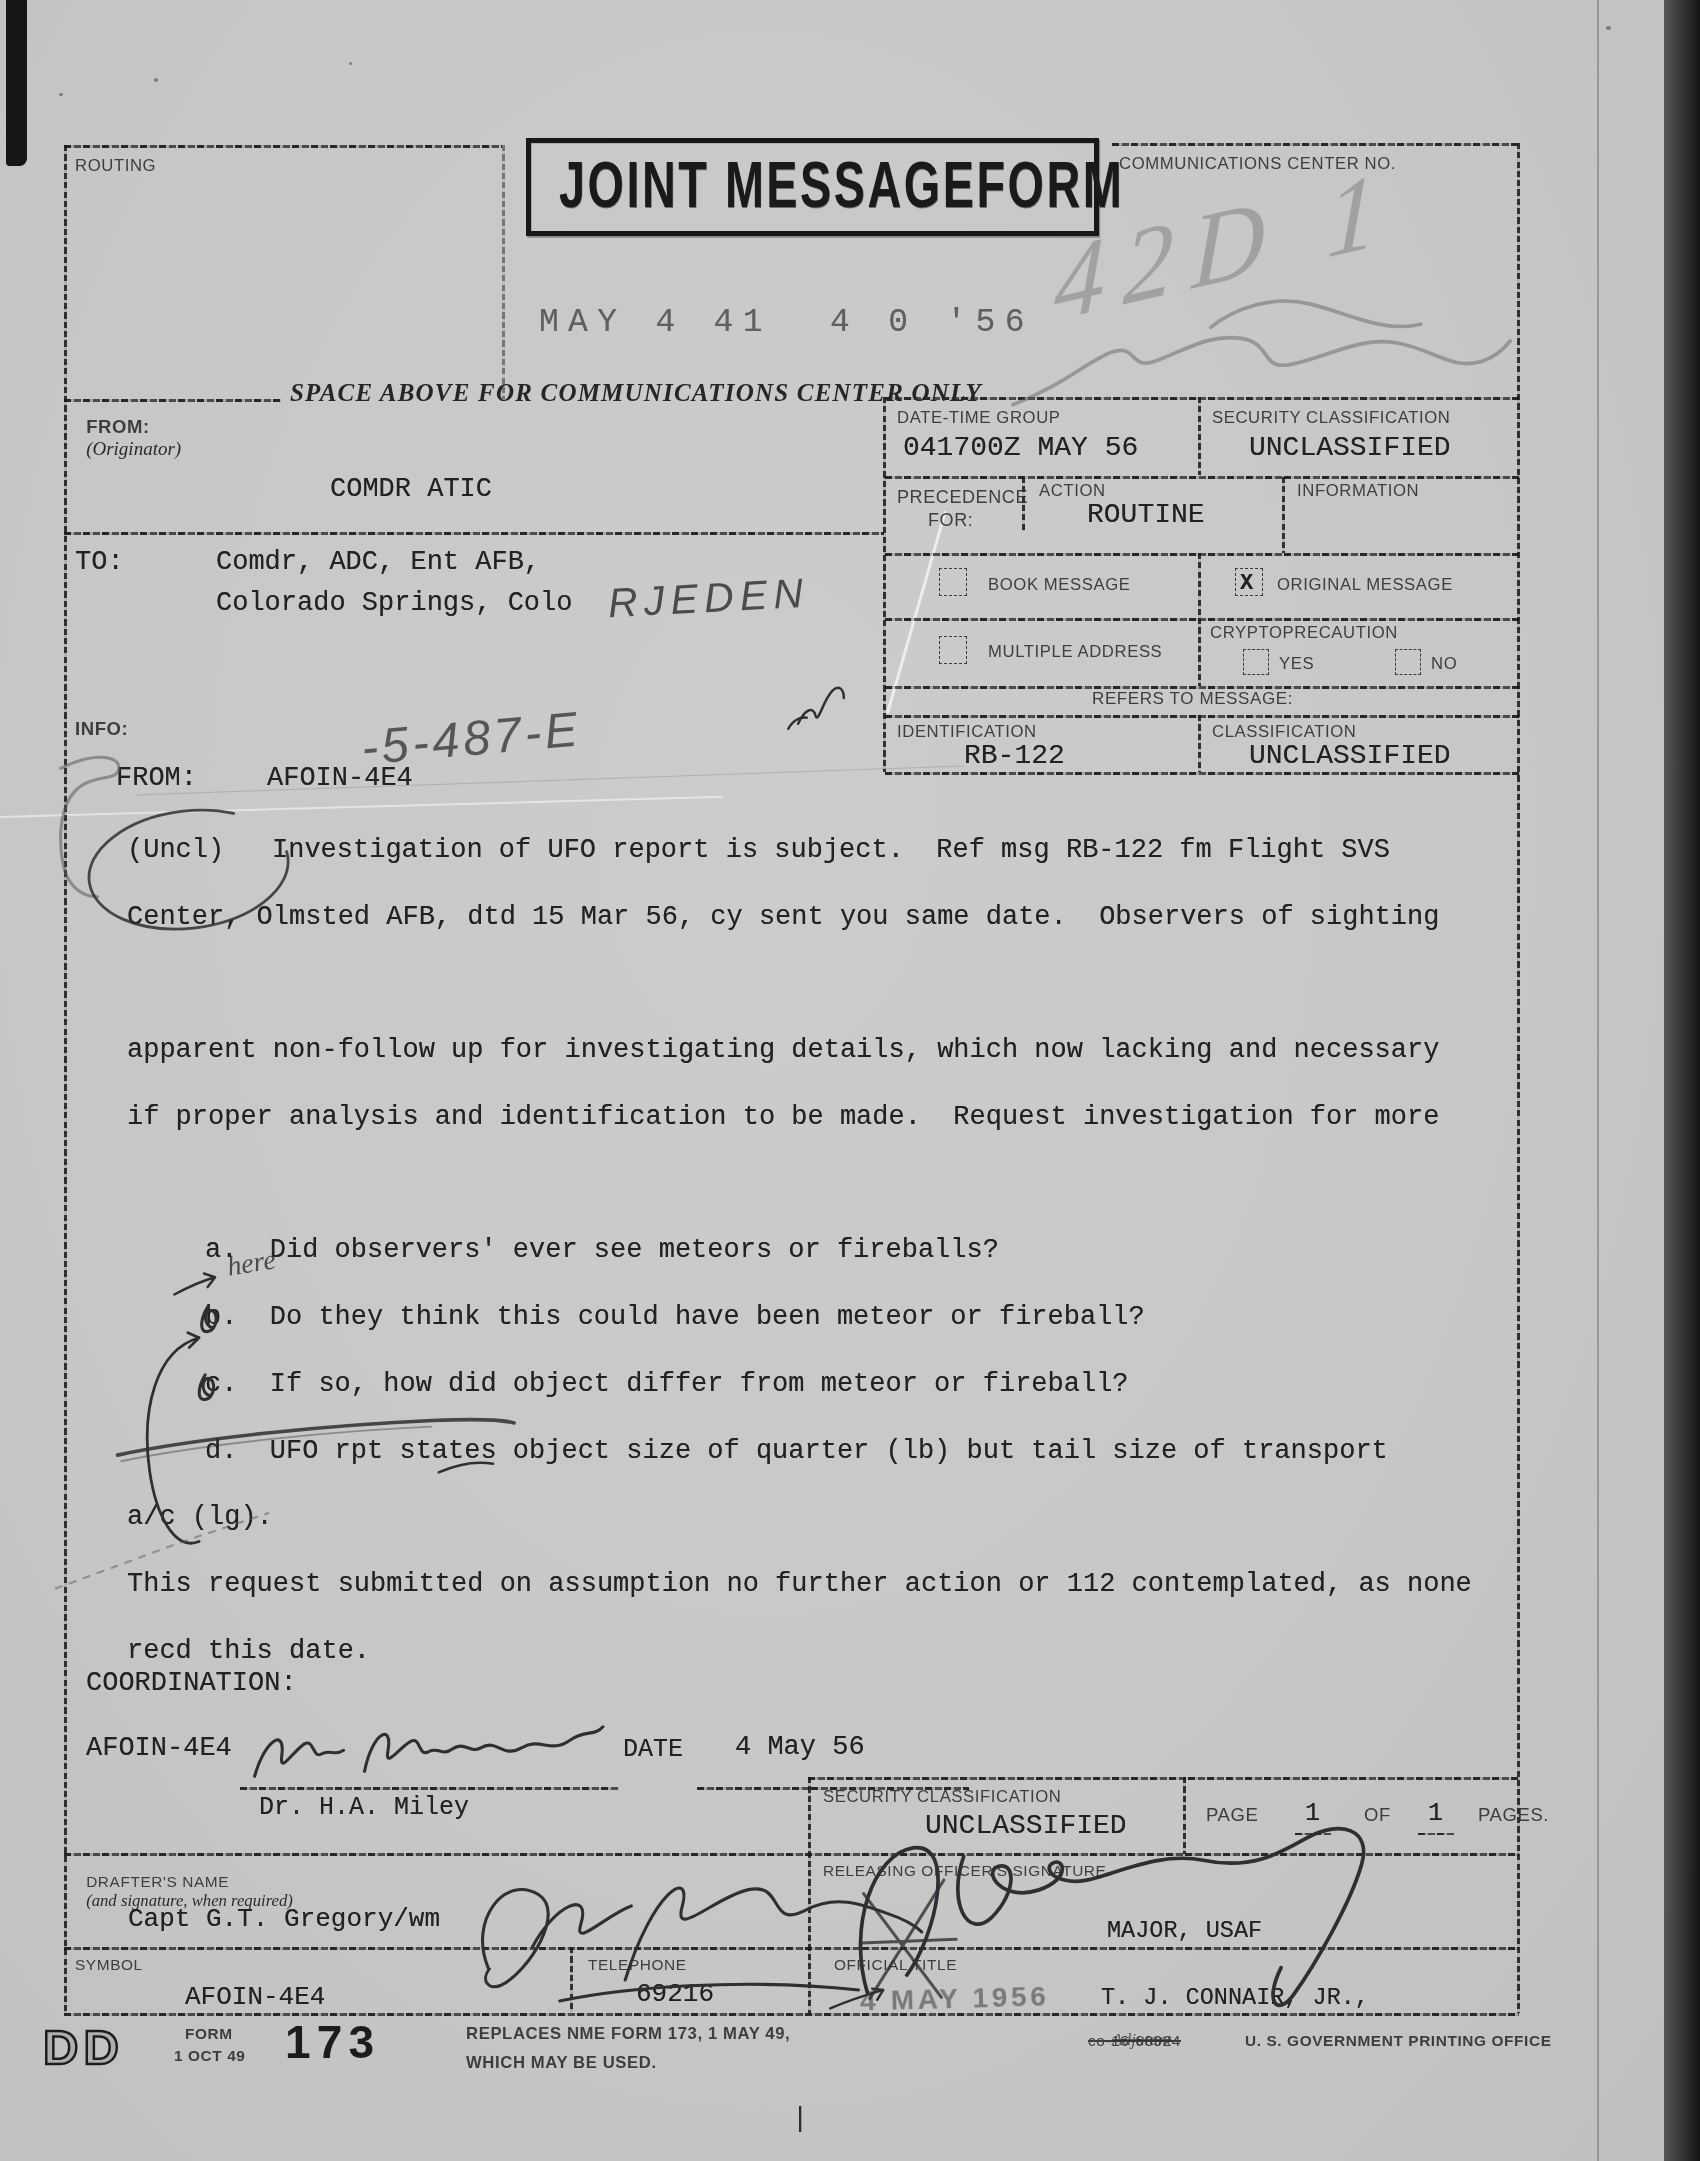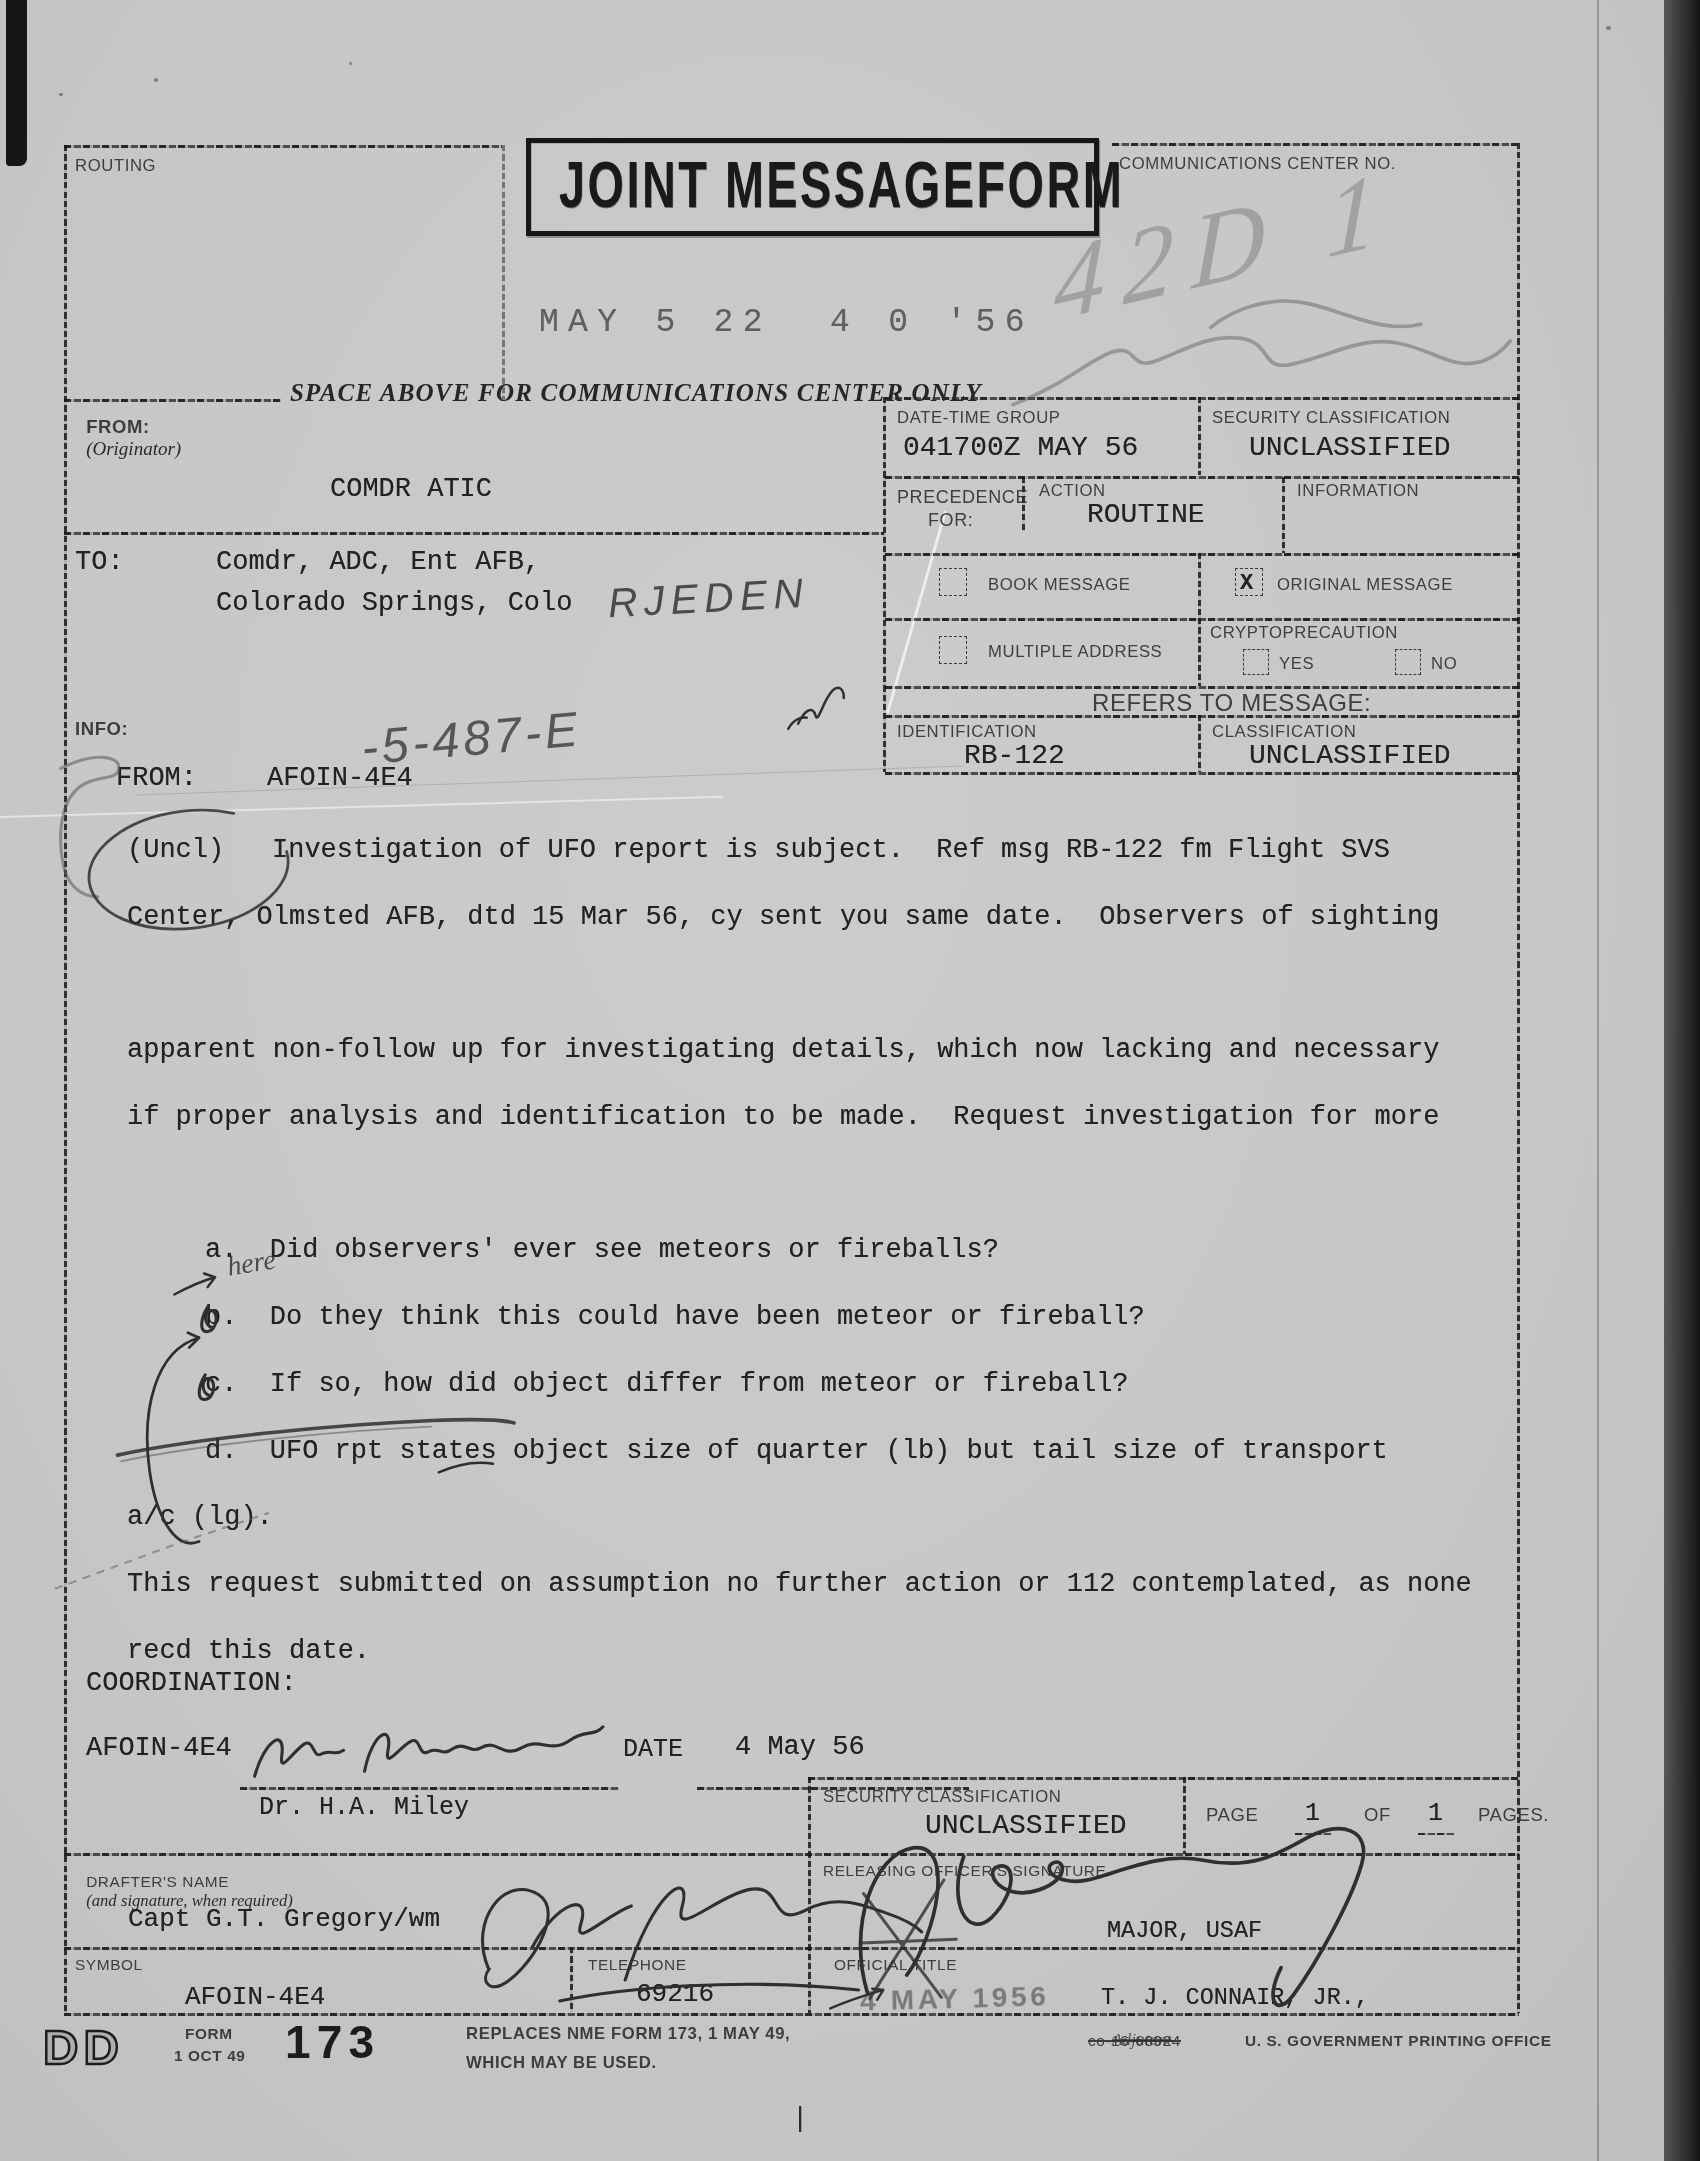--- a/index.html
+++ b/index.html
@@ -74,21 +74,21 @@
   <div class="vl" style="left:1198px;top:715px;height:57px;"></div>
 
   <div class="t lbl" style="left:75px;top:156px;">ROUTING</div>
 
   <div class="t" style="left:526px;top:138px;width:563px;height:88px;border:5.6px solid #171717;box-shadow:1.2px 1.9px 0 rgba(23,23,23,.35), inset 0.6px 0.6px 0 rgba(23,23,23,.3);"></div>
   <div class="t stamp-title" style="left:559px;top:151px;">JOINT MESSAGEFORM</div>
 
   <div class="t lbl" style="left:1119px;top:154px;">COMMUNICATIONS CENTER NO.</div>
   <div class="t pencil-txt" style="left:1050px;top:185px;font-size:104px;letter-spacing:18.5px;transform:rotate(-13deg) skewX(-14deg);opacity:.55;font-family:'Liberation Serif',serif;">42D 1</div>
 
-  <div class="t mono faded-stamp" style="left:539px;top:304px;font-size:33px;letter-spacing:9.3px;">MAY 5 22  4 0 '56</div>
+  <div class="t mono faded-stamp" style="left:539px;top:304px;font-size:33px;letter-spacing:9.3px;">MAY 4 41  4 0 '56</div>
 
   <div class="t serif-i" style="left:290px;top:379px;font-size:25px;font-weight:bold;letter-spacing:1.2px;color:#262626;filter:blur(0.2px);">SPACE ABOVE FOR COMMUNICATIONS CENTER ONLY</div>
 
   <div class="t" style="left:75px;top:405px;">
     <span class="lbl" style="font-size:18.5px;font-weight:bold;">FROM:</span>
     <span class="serif-i" style="font-size:19px;color:#2a2a2a;">(Originator)</span>
   </div>
   <div class="t mono m44" style="left:330px;top:474px;">COMDR ATIC</div>
 
   <div class="t mono m44" style="left:75px;top:547px;">TO:</div>
@@ -119,21 +119,21 @@
   <div class="t lbl" style="left:1277px;top:575px;">ORIGINAL MESSAGE</div>
 
   <div class="chk" style="left:939px;top:636px;"></div>
   <div class="t lbl" style="left:988px;top:642px;">MULTIPLE ADDRESS</div>
   <div class="t lbl" style="left:1210px;top:623px;">CRYPTOPRECAUTION</div>
   <div class="chk" style="left:1243px;top:649px;width:23.5px;height:23.5px;"></div>
   <div class="t lbl" style="left:1279px;top:654px;">YES</div>
   <div class="chk" style="left:1395px;top:649px;width:23.5px;height:23.5px;"></div>
   <div class="t lbl" style="left:1431px;top:654px;">NO</div>
 
-  <div class="t lbl" style="left:1092px;top:689px;font-size:24px;">REFERS TO MESSAGE:</div>
+  <div class="t lbl" style="left:1092px;top:689px;font-size:17px;">REFERS TO MESSAGE:</div>
 
   <div class="t lbl" style="left:897px;top:722px;">IDENTIFICATION</div>
   <div class="t mono m46" style="left:964px;top:740px;">RB-122</div>
   <div class="t lbl" style="left:1212px;top:722px;">CLASSIFICATION</div>
   <div class="t mono m46" style="left:1249px;top:740px;">UNCLASSIFIED</div>
 
   <div class="t mono m44" style="left:127px;top:835px;">(Uncl)</div>
   <div class="t mono m44" style="left:272px;top:835px;">Investigation of UFO report is subject.  Ref msg RB-122 fm Flight SVS</div>
   <div class="t mono m44" style="left:127px;top:902px;">Center, Olmsted AFB, dtd 15 Mar 56, cy sent you same date.  Observers of sighting</div>
   <div class="t mono m44" style="left:127px;top:1035px;">apparent non-follow up for investigating details, which now lacking and necessary</div>

